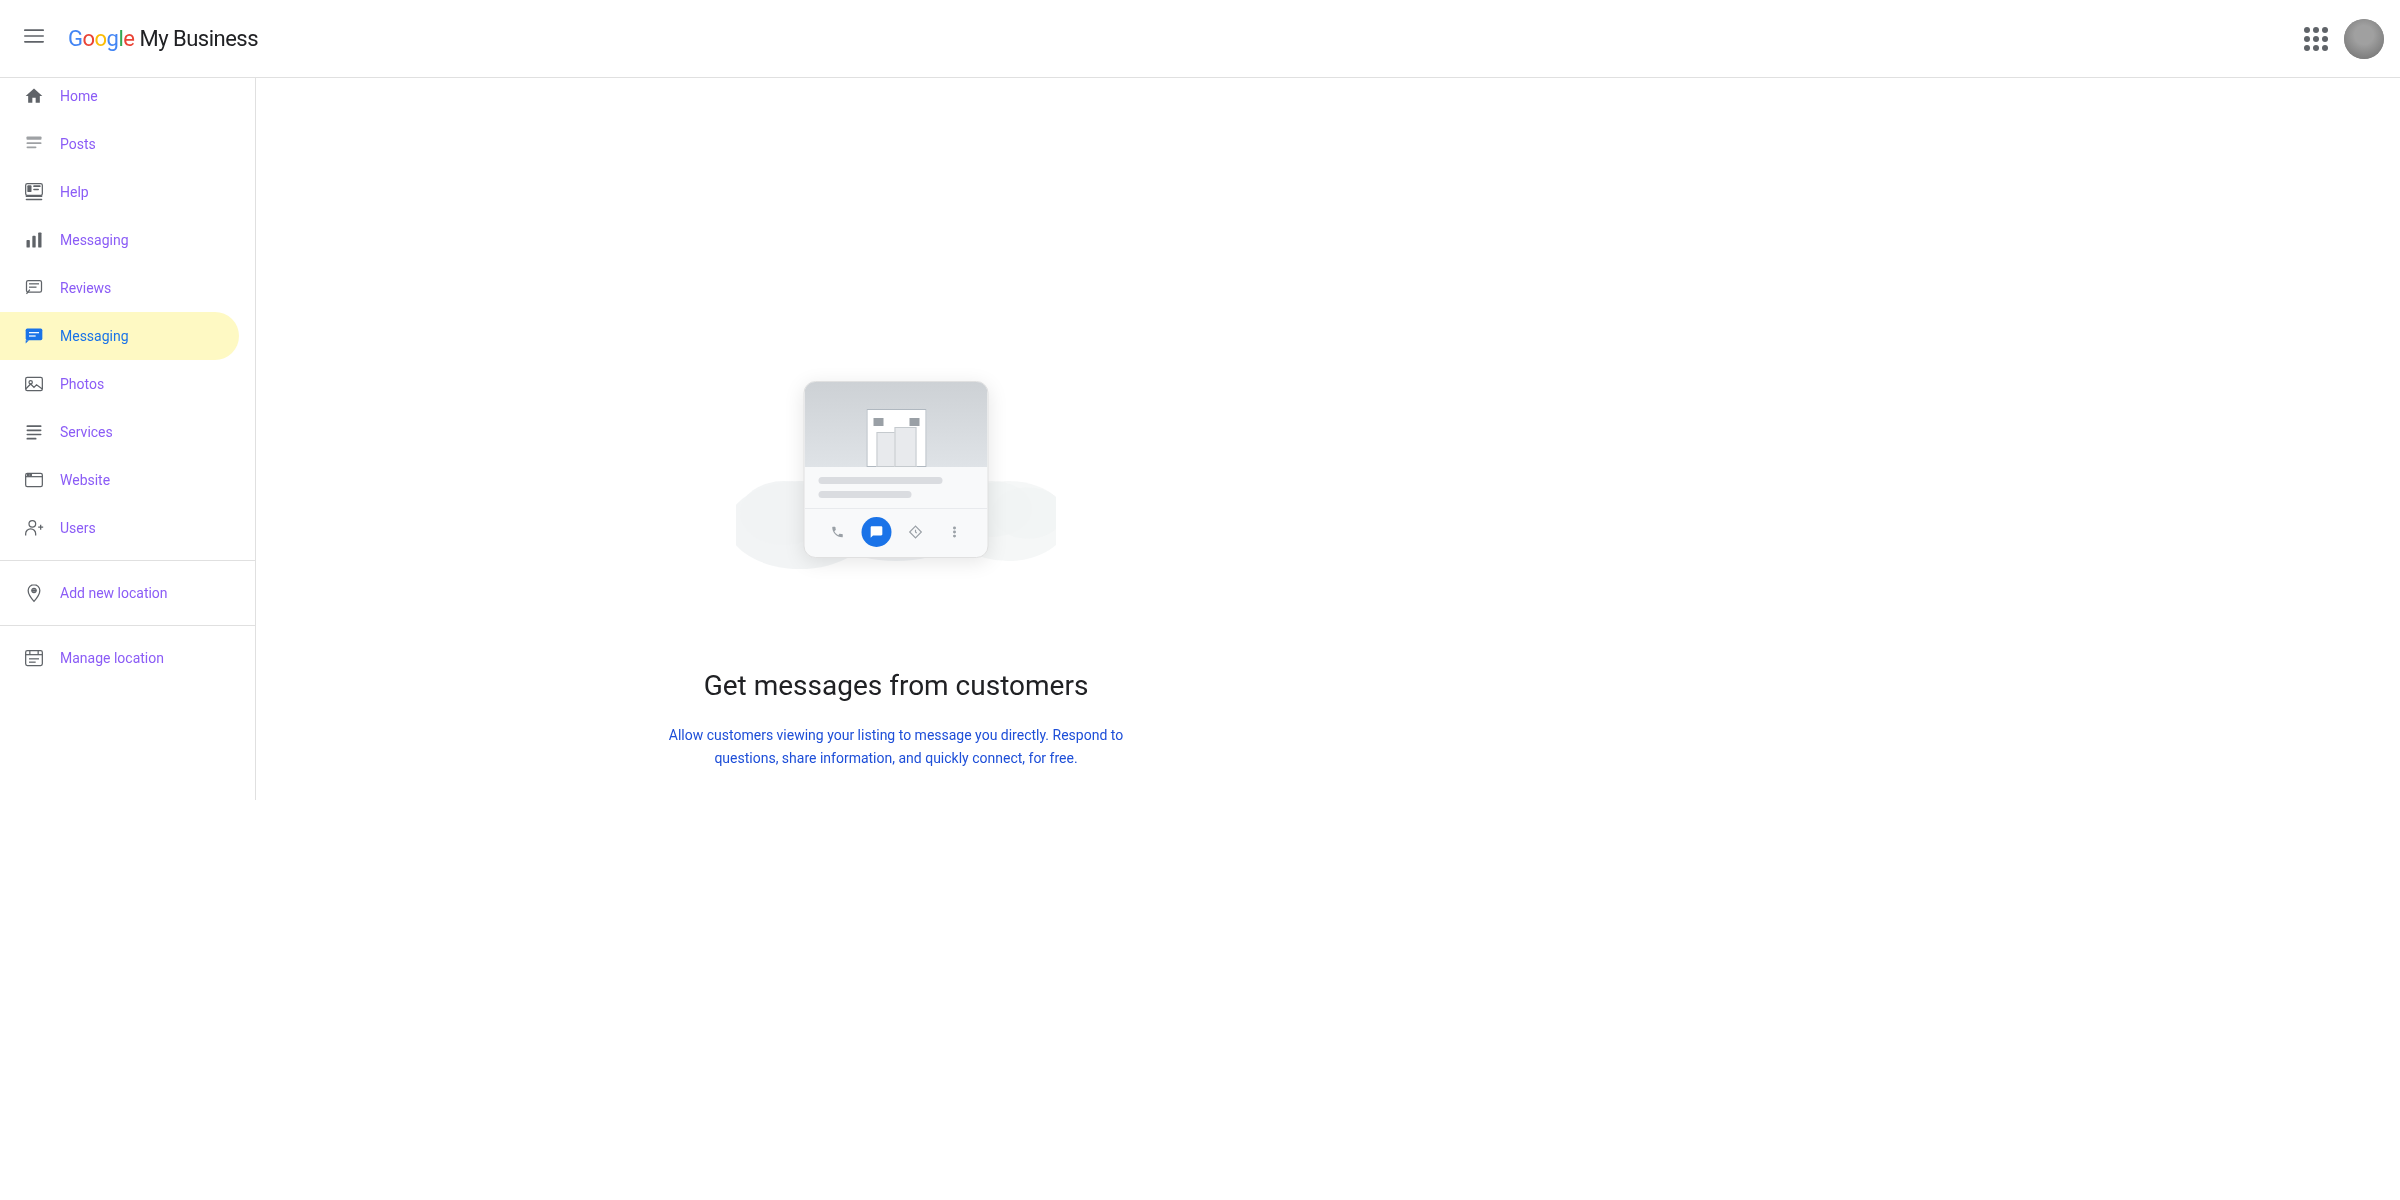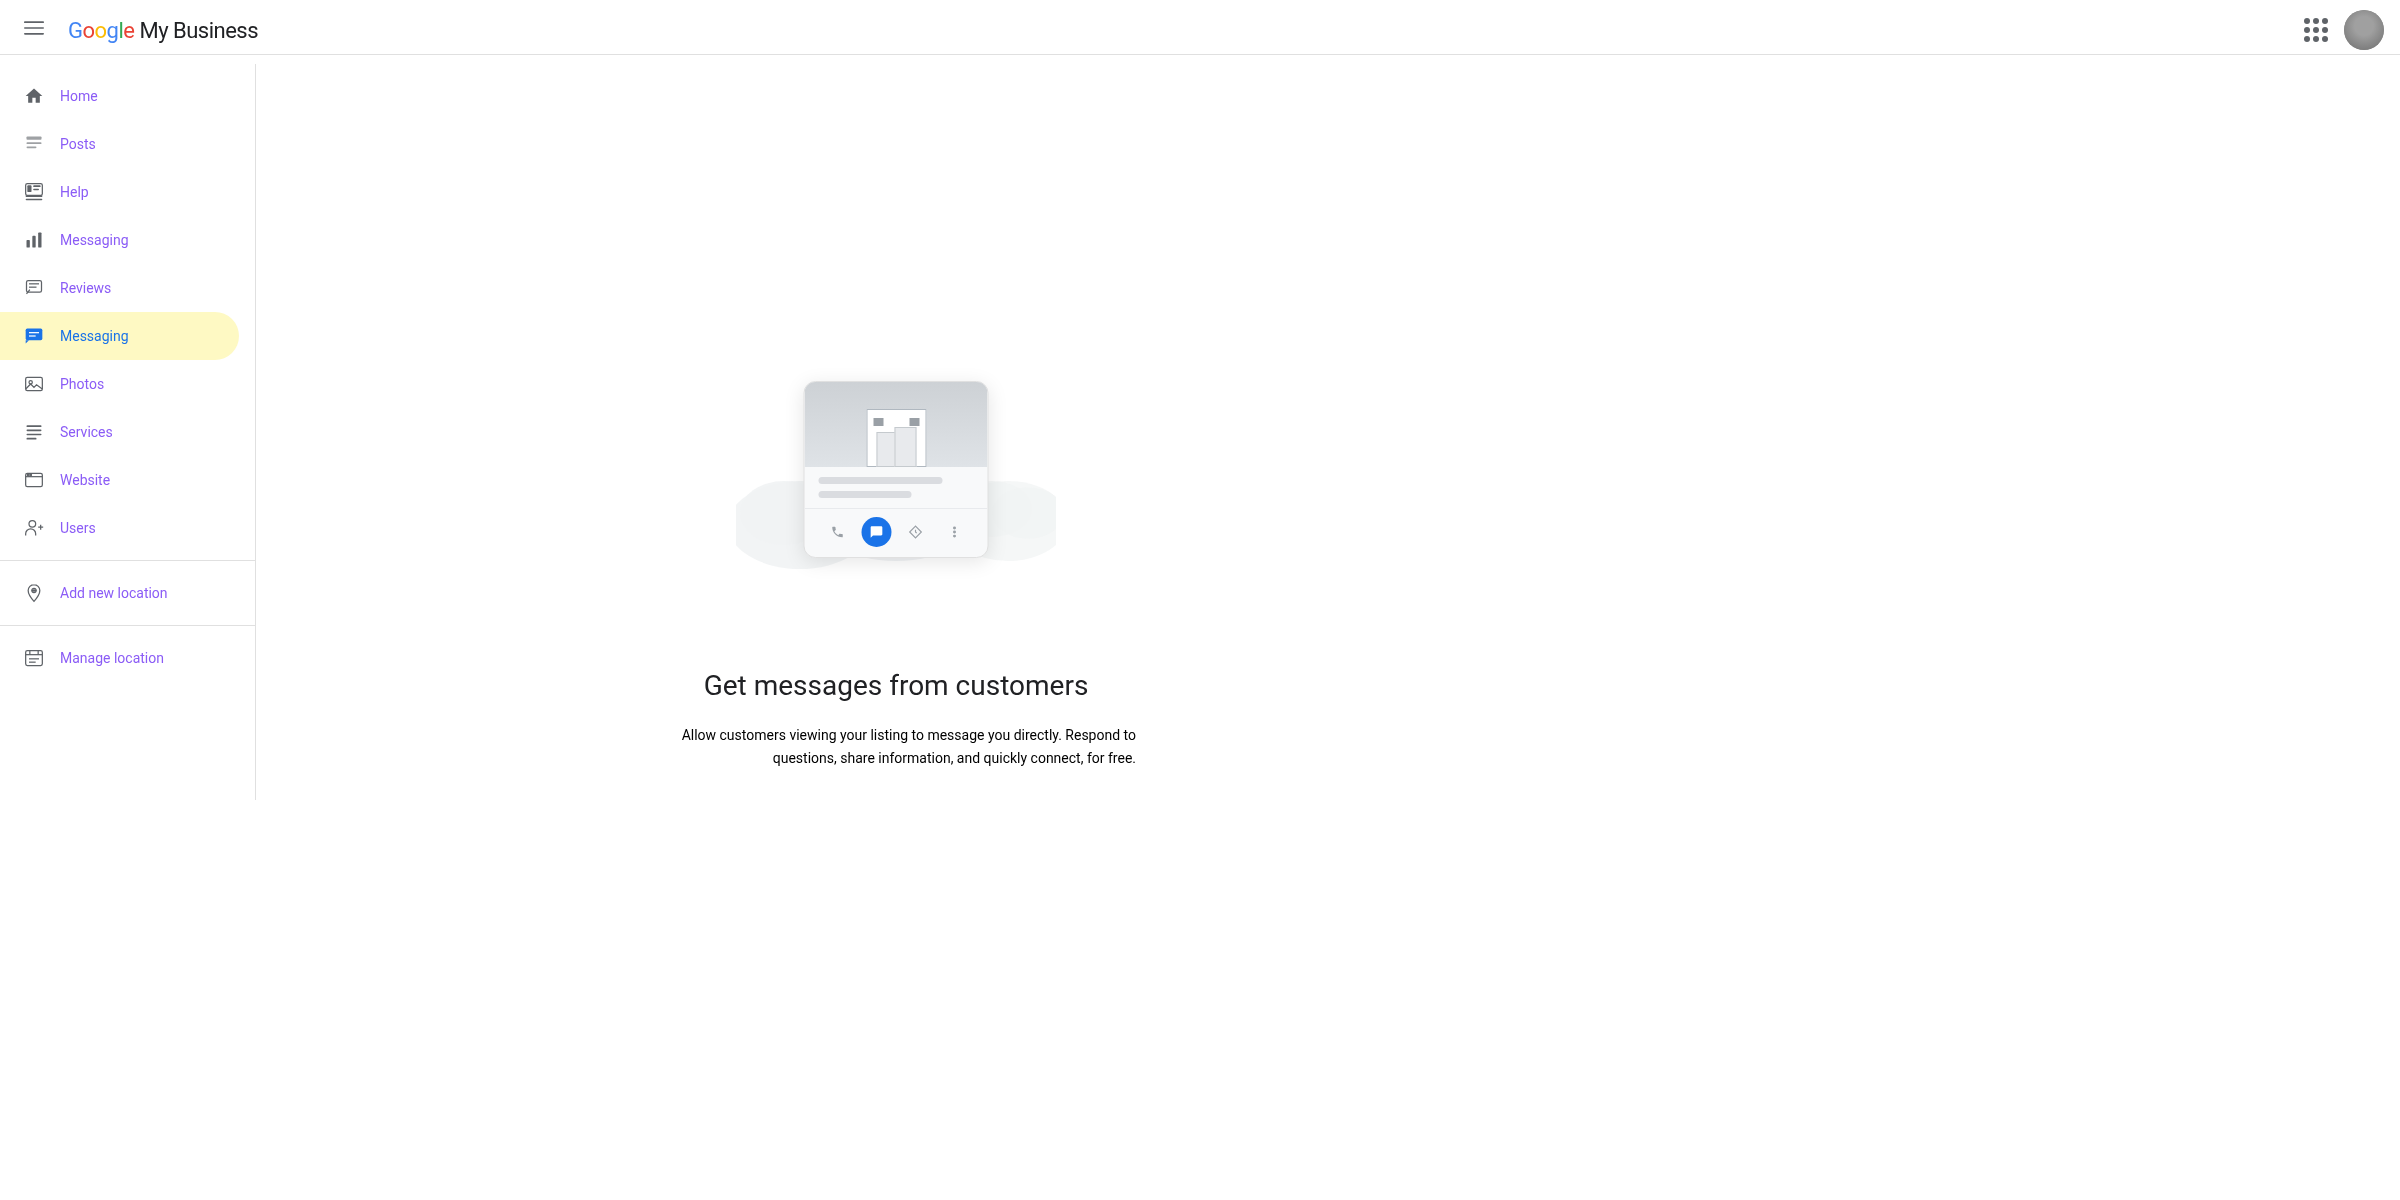--- a/index.html
+++ b/index.html
@@ -1,23 +1,23 @@
 <!DOCTYPE html>
 <html><head>
   <meta charset="utf-8">
   <style>
     * { margin: 0; padding: 0; box-sizing: border-box; }
     body { font-family: 'Google Sans', Roboto, Arial, sans-serif; background: #fff; width: 1536px; height: 800px; overflow: hidden; }
 
     
     .header {
       display: flex;
-      align-items: flex-start;
+      align-items: center;
       justify-content: space-between;
-      height: 55px;
+      height: 78px;
       padding: 10px 16px;
       border-bottom: 1px solid #e0e0e0;
       background: #fff;
       position: fixed;
       top: 0; left: 0; right: 0;
       z-index: 100;
     }
     .header-left {
       display: flex;
       align-items: center;
@@ -166,22 +166,22 @@
     
     .main-title {
       font-size: 28px;
       font-weight: 400;
       color: #202124;
       text-align: center;
       margin-bottom: 16px;
     }
     .main-description {
       font-size: 14px;
-      color: #000000;
-      text-align: right;
+      color: #1d4ed8;
+      text-align: center;
       max-width: 480px;
       line-height: 1.6;
       margin-bottom: 32px;
     }
 
     
     .action-buttons {
       display: flex;
       gap: 16px;
     }

